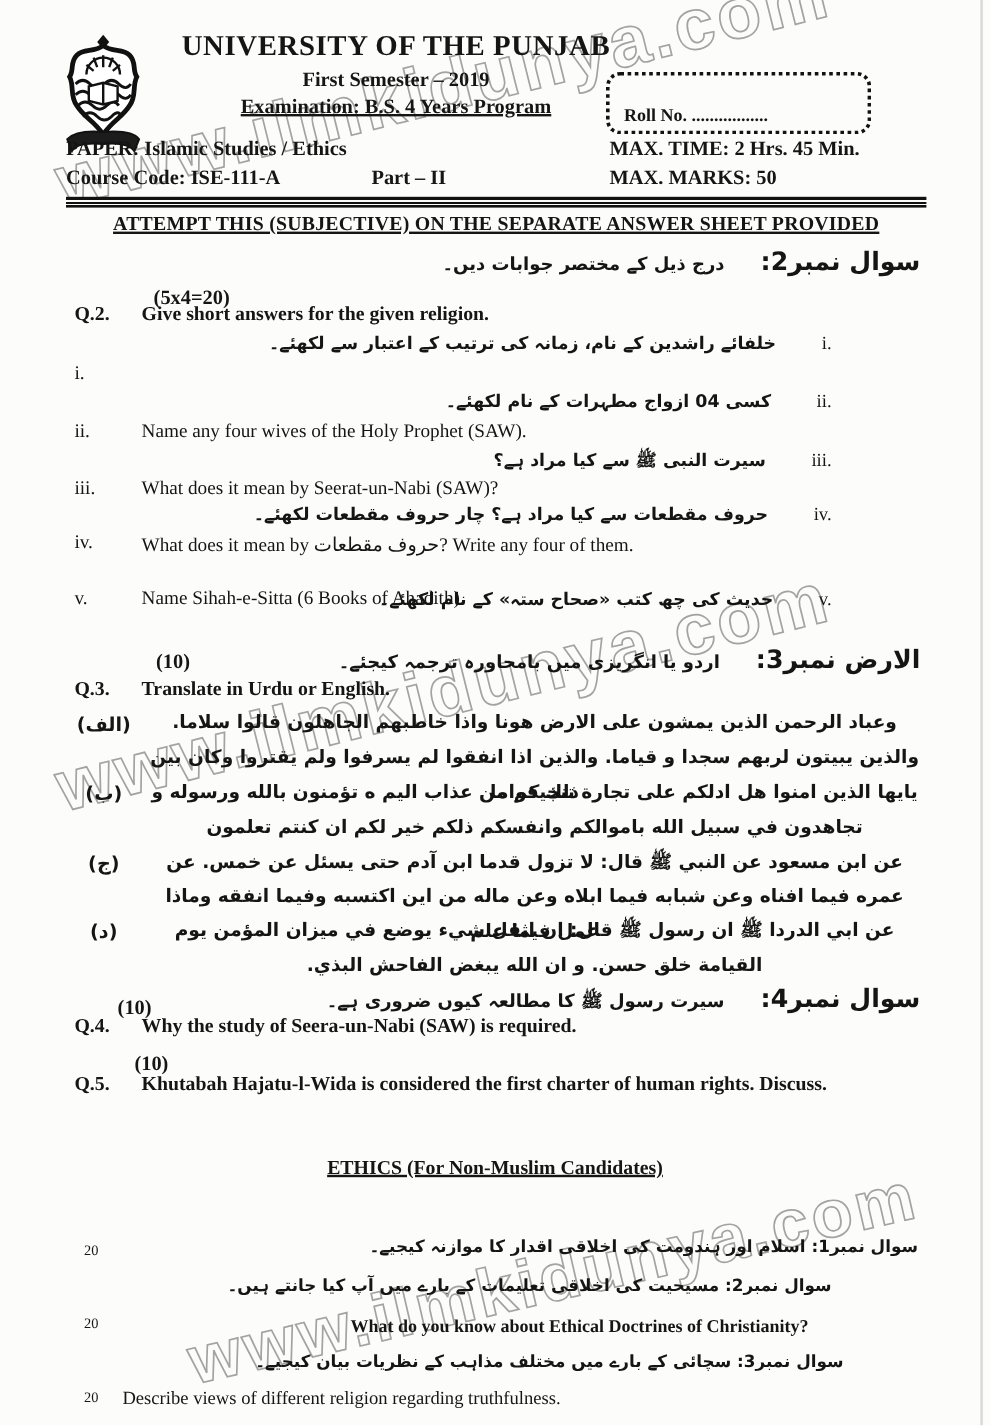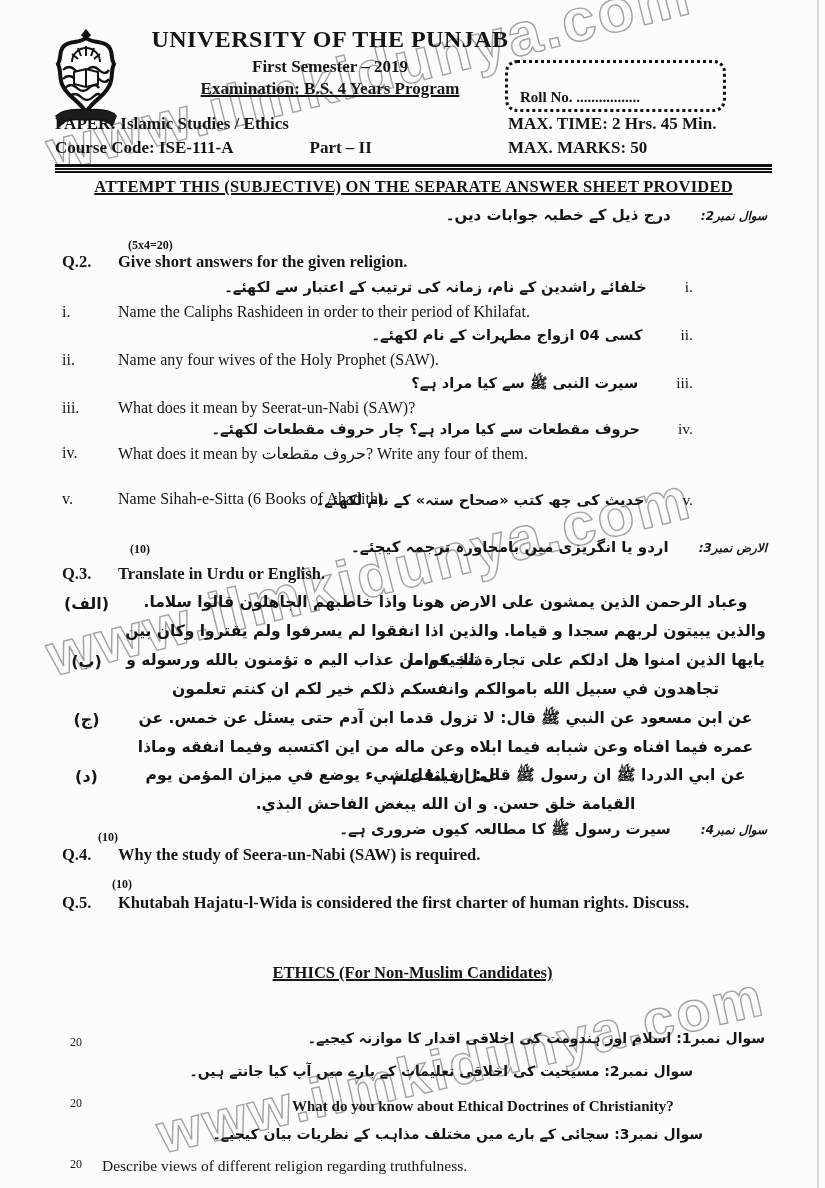--- a/index.html
+++ b/index.html
@@ -27,34 +27,34 @@
     height:9px;
     background:linear-gradient(#111 0 3px, #fcfcfa 3px 4px, #111 4px 6px, #fcfcfa 6px 7px, #111 7px 9px);
   }
   .attempt {
     width:717px; text-align:center; font-size:16.5px; font-weight:bold;
     text-decoration:underline; text-decoration-thickness:2px; letter-spacing:.2px;
   }
 
   
   .urow { white-space:nowrap; font-size:15px; }
-  .urow .qlbl { font-size:12px;font-style:italic; }
+  .urow .qlbl { font-size:21px; }
   .urow .utxt { margin-right:30px; }
   .item-urow { white-space:nowrap; font-size:14.5px; }
   .item-urow .inum {
     direction:ltr; unicode-bidi:embed;
     font-family:"Liberation Serif", serif; font-weight:normal; font-size:15.5px;
   }
   .item-urow .utxt2 { margin-right:38px; }
 
   
   .erow { display:flex; font-size:16px; white-space:nowrap; }
   .erow .enum { width:56px; flex:none; }
   .qhead { font-weight:bold; font-size:16.5px; }
-  .marks { font-size:12px; font-weight:bold; }
+  .marks { font-size:17px; font-weight:bold; }
 
   
   .passage { left:55px; right:52px; display:flex; }
   .passage .plbl {
     width:63px; flex:none; font-size:16px; padding-top:6px;
     font-family:"DejaVu Sans", sans-serif; font-weight:bold; text-align:center;
   }
   .passage .ptxt {
     flex:1; direction:rtl; text-align:center;
     font-family:"DejaVu Sans", sans-serif; font-weight:bold;
@@ -129,34 +129,33 @@
     <span>Course Code: ISE-111-A</span>
     <span>Part – II</span>
   </div>
   <div class="abs meta" style="left:508px; top:114px;">MAX. TIME: 2 Hrs. 45 Min.</div>
   <div class="abs meta" style="left:508px; top:138px;">MAX. MARKS: 50</div>
 
   <div class="abs rule" style="left:55px; top:164px; width:717px;"></div>
   <div class="abs attempt" style="left:55px; top:177px;">ATTEMPT THIS (SUBJECTIVE) ON THE SEPARATE ANSWER SHEET PROVIDED</div>
 
   <div class="abs urow ur" style="right:58px; top:206px;">
-    <span class="qlbl">سوال نمبر2:</span><span class="utxt">درج ذیل کے خطبہ جوابات دیں۔</span>
+    <span class="qlbl">سوال نمبر2:</span><span class="utxt">درج ذیل کے مختصر جوابات دیں۔</span>
   </div>
   <div class="abs marks" style="left:128px; top:238px;">(5x4=20)</div>
   <div class="abs erow qhead" style="left:62px; top:252px;">
     <span class="enum">Q.2.</span>
     <span>Give short answers for the given religion.</span>
   </div>
 
   <div class="abs item-urow ur" style="right:132px; top:278px;">
     <span class="inum">i.</span><span class="utxt2">خلفائے راشدین کے نام، زمانہ کی ترتیب کے اعتبار سے لکھئے۔</span>
   </div>
   <div class="abs erow" style="left:62px; top:303px;">
     <span class="enum">i.</span>
-    <span>Name the Caliphs Rashideen in order to their period of Khilafat.</span>
   </div>
 
   <div class="abs item-urow ur" style="right:132px; top:326px;">
     <span class="inum">ii.</span><span class="utxt2">کسی 04 ازواج مطہرات کے نام لکھئے۔</span>
   </div>
   <div class="abs erow" style="left:62px; top:351px;">
     <span class="enum">ii.</span>
     <span>Name any four wives of the Holy Prophet (SAW).</span>
   </div>
 

